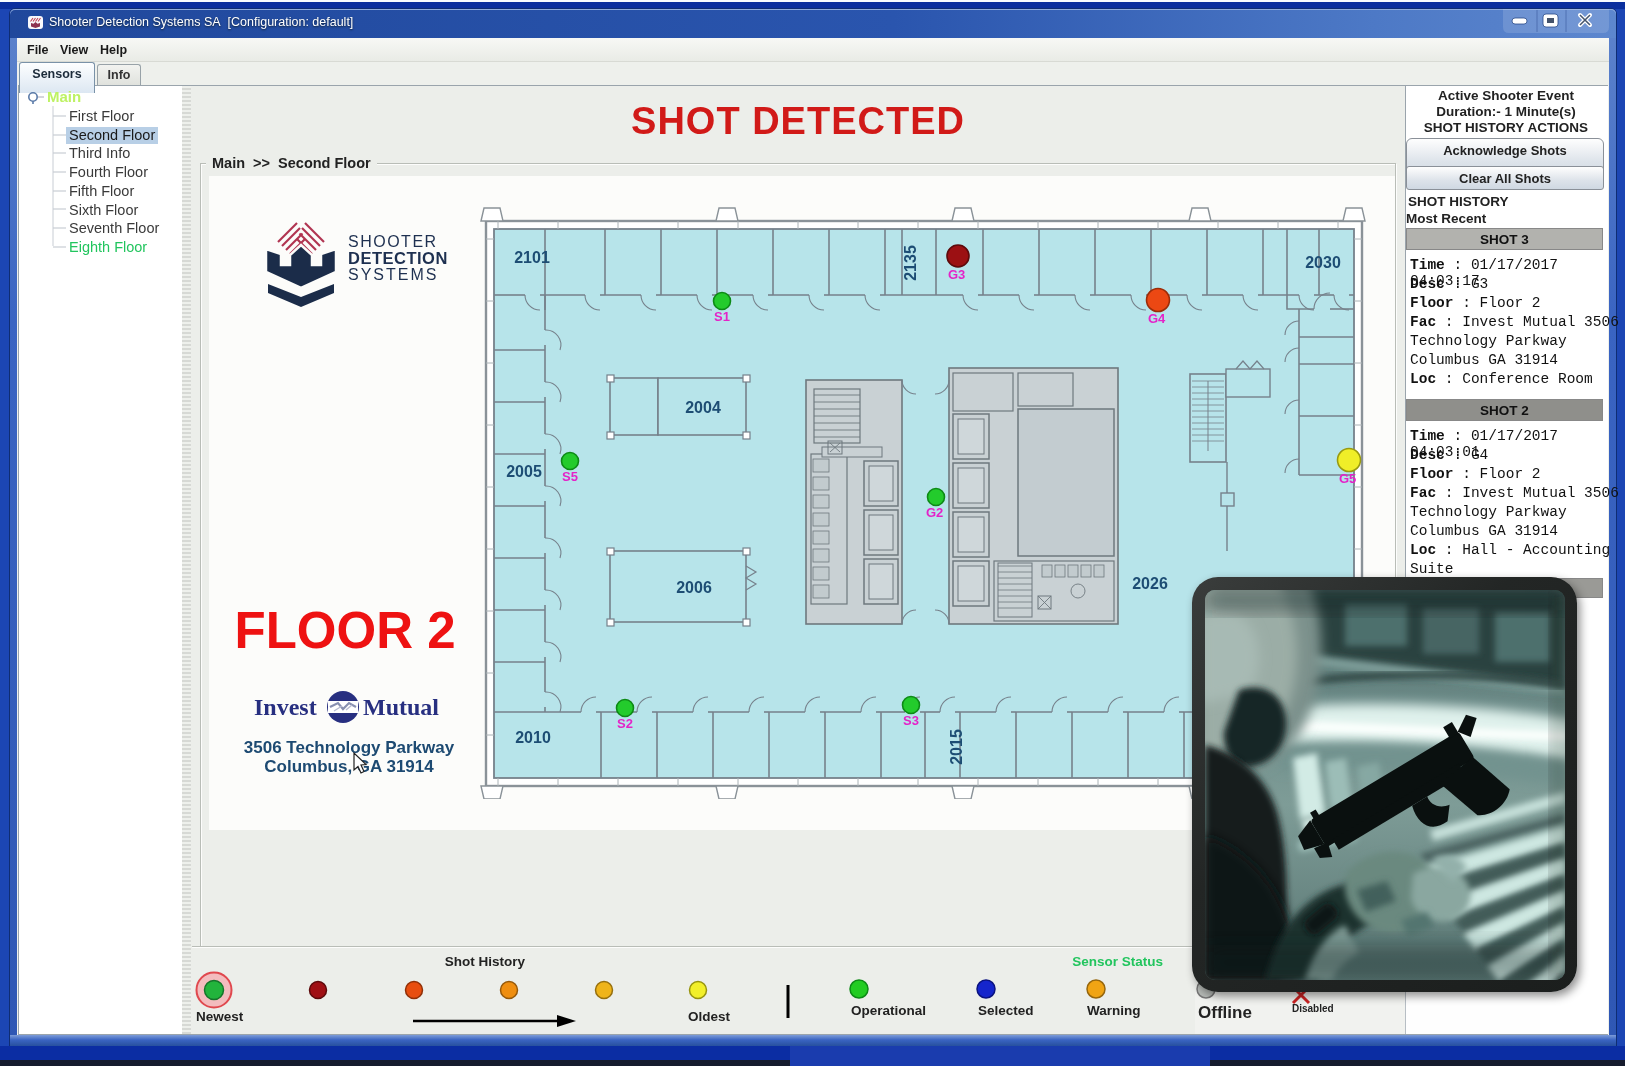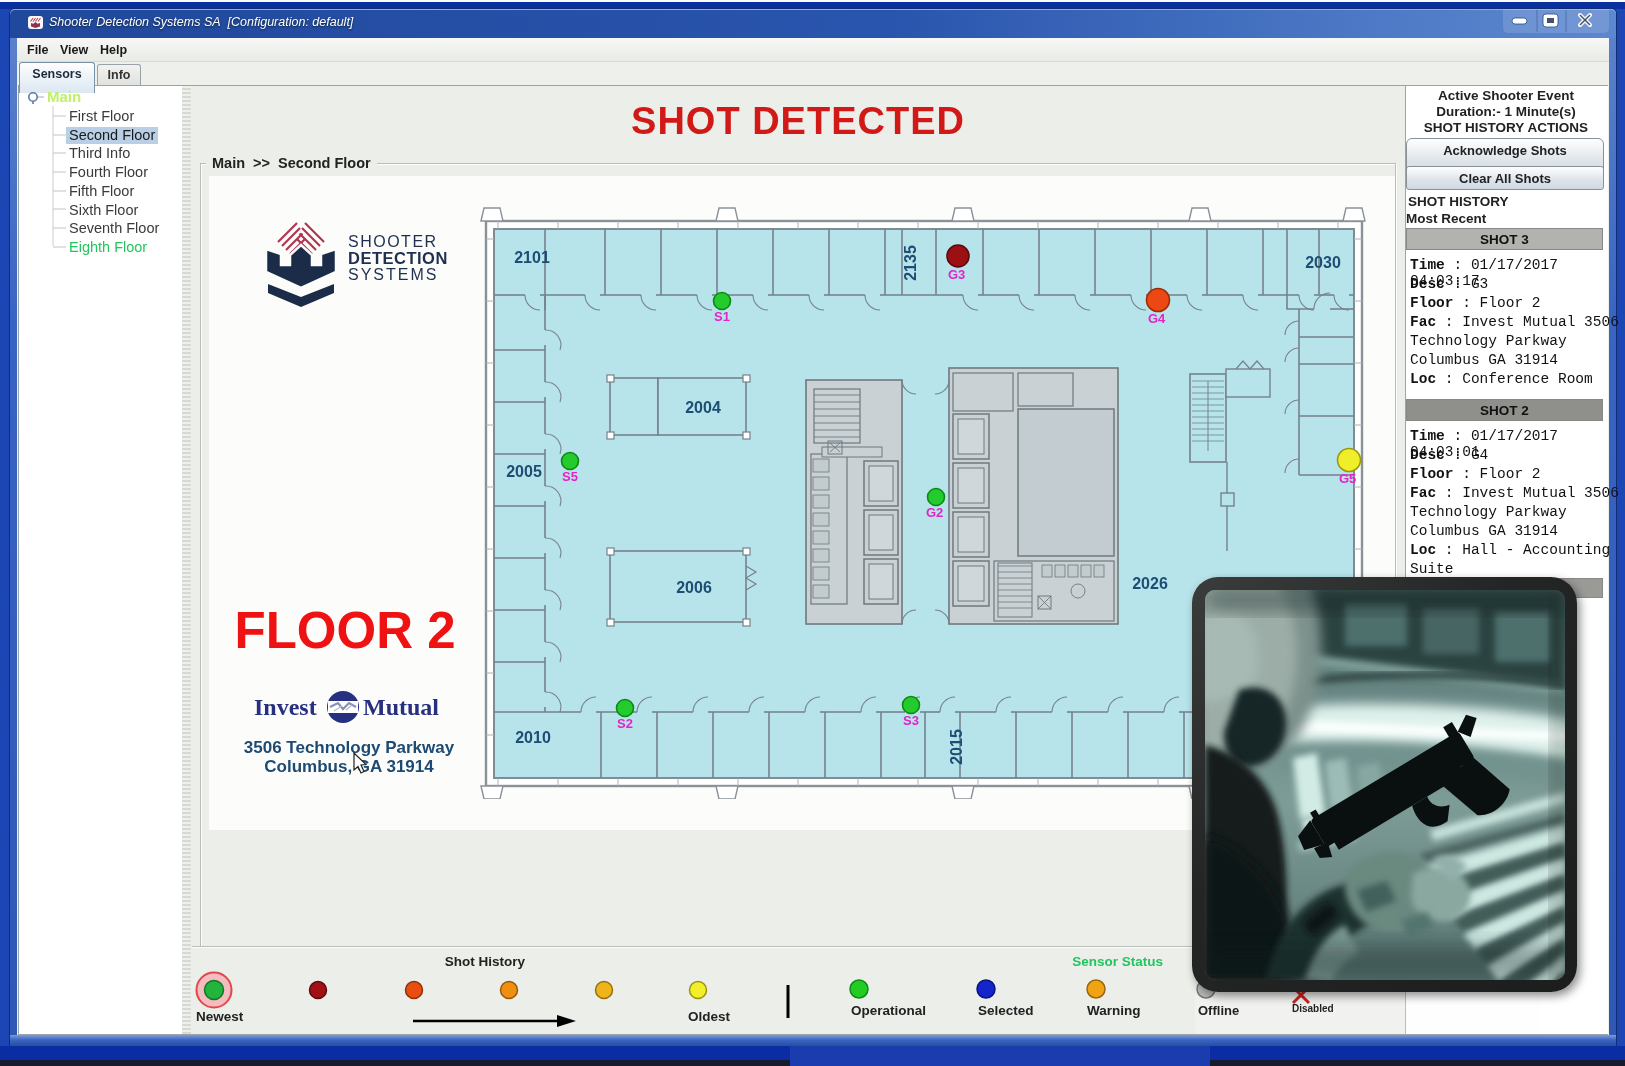--- a/index.html
+++ b/index.html
@@ -11,21 +11,21 @@
 </style></head><body>
 <div class="abs" style="left:0;top:0;width:1625px;height:2px;background:#f8fcff"></div>
 <div class="abs" style="left:0;top:2px;width:1625px;height:7px;background:#0a2f9e"></div>
 <div class="abs" style="left:10px;top:9px;width:1606px;height:1037px;border-radius:5px 5px 0 0;background:linear-gradient(to bottom,#5e84cc,#3a64c2 30%,#2f57b4);box-shadow:0 0 0 1px #0f2d73"></div>
 <div class="abs" style="left:10px;top:9px;width:1606px;height:29px;border-radius:5px 5px 0 0;background:linear-gradient(to right,#20489c,#2a55ae 55%,#4d79c6 85%,#5d87ce);box-shadow:inset 0 1px 0 #8facdd"></div>
 <svg class="abs" style="left:28px;top:15px" width="15" height="15" viewBox="0 0 15 15">
 <rect x="0" y="1" width="15" height="13" rx="3" fill="#f8f9fc"></rect>
 <path d="M2.5,6.5 L5,3 M5,6.5 L7.5,3 M7.5,6.5 L10,3 M10,6.5 L12.5,3" stroke="#c24052" stroke-width="1.1"></path>
 <path d="M3,8 L3,11.5 L7.5,13 L12,11.5 L12,8 L9.5,8.8 L7.5,7 L5.5,8.8 Z" fill="#8d3350"></path>
   </svg>
-<div class="abs" style="left:49px;top:15px;font-size:12.5px;color:#fff;text-shadow:0 1px 2px #123;font-style:italic;">Shooter Detection Systems SA&nbsp; [Configuration: default]</div>
+<div class="abs" style="left:49px;top:15px;font-size:12.5px;color:#fff;text-shadow:0 1px 2px #123;">Shooter Detection Systems SA&nbsp; [Configuration: default]</div>
 <svg class="abs" style="left:1500px;top:9px" width="112" height="29" viewBox="0 0 112 29">
 <path d="M3,0 L109,0 L109,18 Q109,24 103,24 L9,24 Q3,24 3,18 Z" fill="#ffffff" opacity="0.14"></path>
 <line x1="37" y1="1" x2="37" y2="23" stroke="#39589c" stroke-width="1" opacity="0.6"></line>
 <line x1="66" y1="1" x2="66" y2="23" stroke="#39589c" stroke-width="1" opacity="0.6"></line>
 <rect x="12" y="9" width="15" height="6" rx="3" fill="#fff" stroke="#2a4a88" stroke-width="0.8"></rect>
 <rect x="43" y="5" width="15" height="13" rx="3" fill="#fff" stroke="#2a4a88" stroke-width="0.8"></rect>
 <rect x="47" y="9" width="7" height="5" fill="#44536b"></rect>
 <path d="M80,6 L90,16 M90,6 L80,16" stroke="#fff" stroke-width="4" stroke-linecap="round"></path>
 <path d="M80,6 L90,16 M90,6 L80,16" stroke="#44536b" stroke-width="1.5"></path>
 </svg>
@@ -474,21 +474,21 @@
     <circle cx="794" cy="44" r="9" fill="#1525cc" stroke="#0a1280" stroke-width="1.5"></circle>
     <circle cx="904" cy="44" r="9" fill="#f0a414" stroke="#96660c" stroke-width="1.5"></circle>
     <circle cx="1014" cy="44" r="9" fill="#b8bcb8" stroke="#777" stroke-width="1.5"></circle>
     <path d="M1101,42 L1117,58 M1117,42 L1101,58" stroke="#cc2222" stroke-width="3"></path>
   </svg>
 <div class="abs b" style="left:196px;top:1009px;font-size:13.5px;color:#222;z-index:3">Newest</div>
 <div class="abs b" style="left:688px;top:1009px;font-size:13.5px;color:#222;z-index:3">Oldest</div>
 <div class="abs b" style="left:851px;top:1003px;font-size:13.5px;color:#222;z-index:5">Operational</div>
 <div class="abs b" style="left:978px;top:1003px;font-size:13.5px;color:#222;z-index:5">Selected</div>
 <div class="abs b" style="left:1087px;top:1003px;font-size:13.5px;color:#222;z-index:5">Warning</div>
-<div class="abs b" style="left:1198px;top:1003px;font-size:13px;color:#222;z-index:5">Offline</div>
+<div class="abs b" style="left:1198px;top:1003px;font-size:17px;color:#222;z-index:5">Offline</div>
 <div class="abs b" style="left:1292px;top:1003px;font-size:10px;color:#222;z-index:5">Disabled</div>
 <div class="abs" style="left:1405px;top:86px;width:203px;height:948px;background:#fff;border-left:1px solid #9aa4ac;z-index:2"></div>
 <div class="abs b" style="left:1406px;top:88px;width:200px;text-align:center;font-size:13.5px;color:#222;z-index:3">Active Shooter Event</div>
 <div class="abs b" style="left:1406px;top:104px;width:200px;text-align:center;font-size:13.5px;color:#222;z-index:3">Duration:- 1 Minute(s)</div>
 <div class="abs b" style="left:1406px;top:120px;width:200px;text-align:center;font-size:13.5px;color:#222;z-index:3">SHOT HISTORY ACTIONS</div>
 <div class="abs b" style="left:1406px;top:138px;width:198px;height:40px;border:1px solid #8a9098;border-radius:6px;background:linear-gradient(to bottom,#fefefe,#dde3ea 60%,#cfd8e2);font-size:13px;color:#222;text-align:center;line-height:23px;z-index:3">Acknowledge Shots</div>
 <div class="abs b" style="left:1406px;top:166px;width:198px;height:24px;border:1px solid #8a9098;border-radius:3px;background:linear-gradient(to bottom,#fefefe,#dde3ea 60%,#cfd8e2);font-size:13px;color:#222;text-align:center;line-height:23px;z-index:3">Clear All Shots</div>
 <div class="abs b" style="left:1408px;top:194px;font-size:13.5px;color:#222;z-index:3">SHOT HISTORY</div>
 <div class="abs b" style="left:1406px;top:211px;font-size:13.5px;color:#222;z-index:3">Most Recent</div>
 <div class="abs b" style="left:1406px;top:228px;width:197px;height:22px;background:#b2b2ae;border:1px solid #888;font-size:13.5px;color:#111;text-align:center;line-height:21px;z-index:3">SHOT 3</div>

